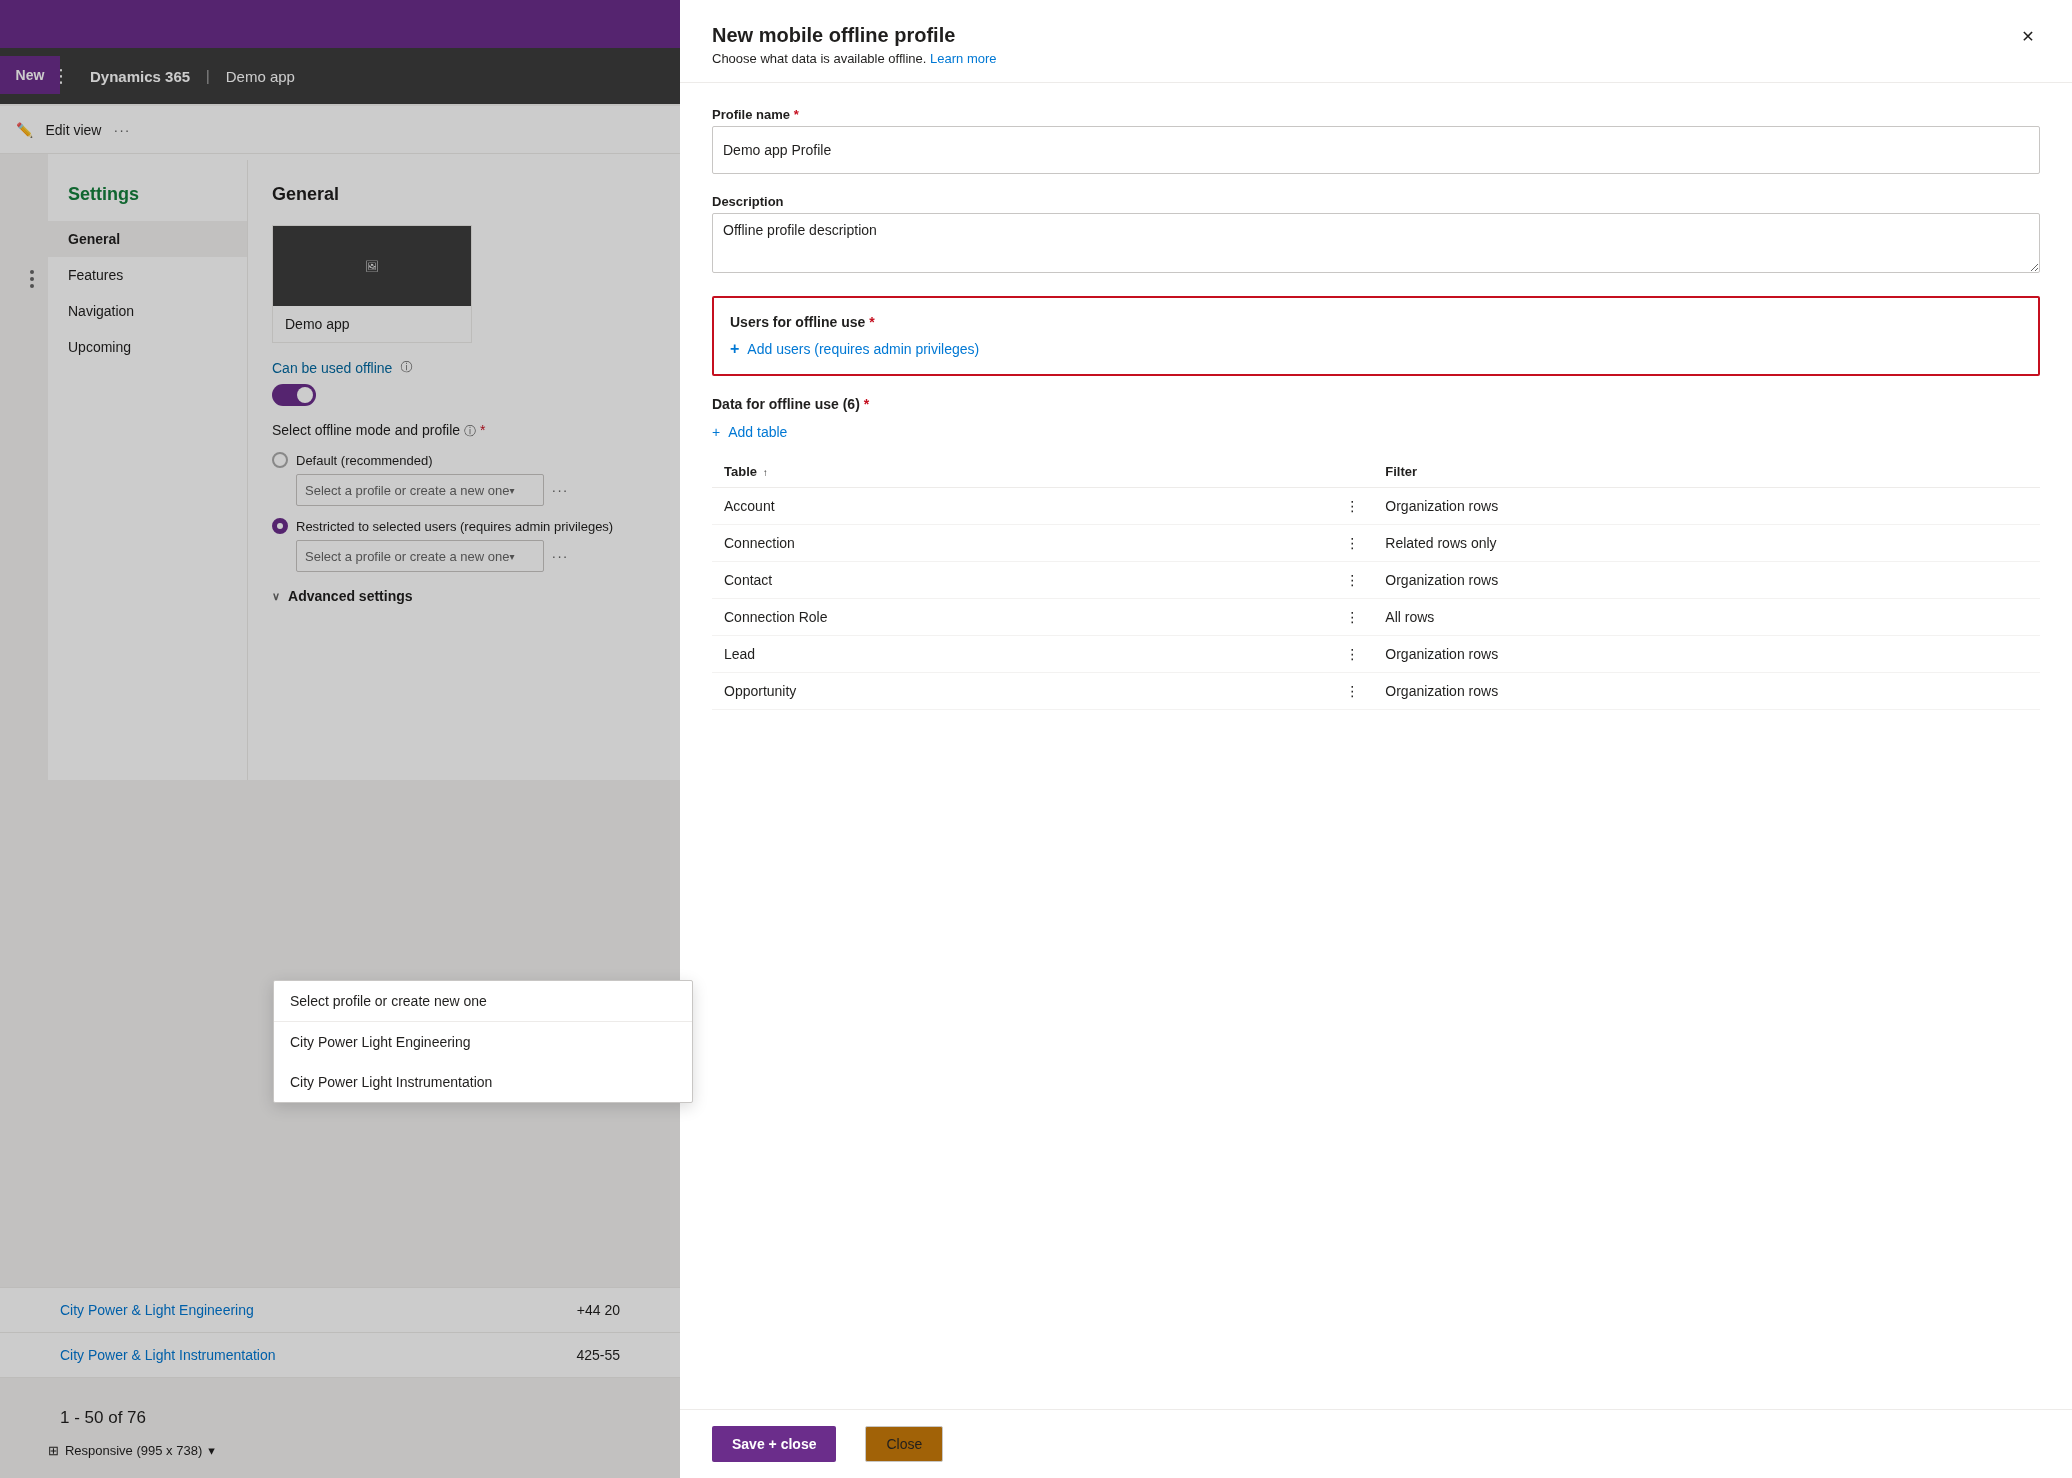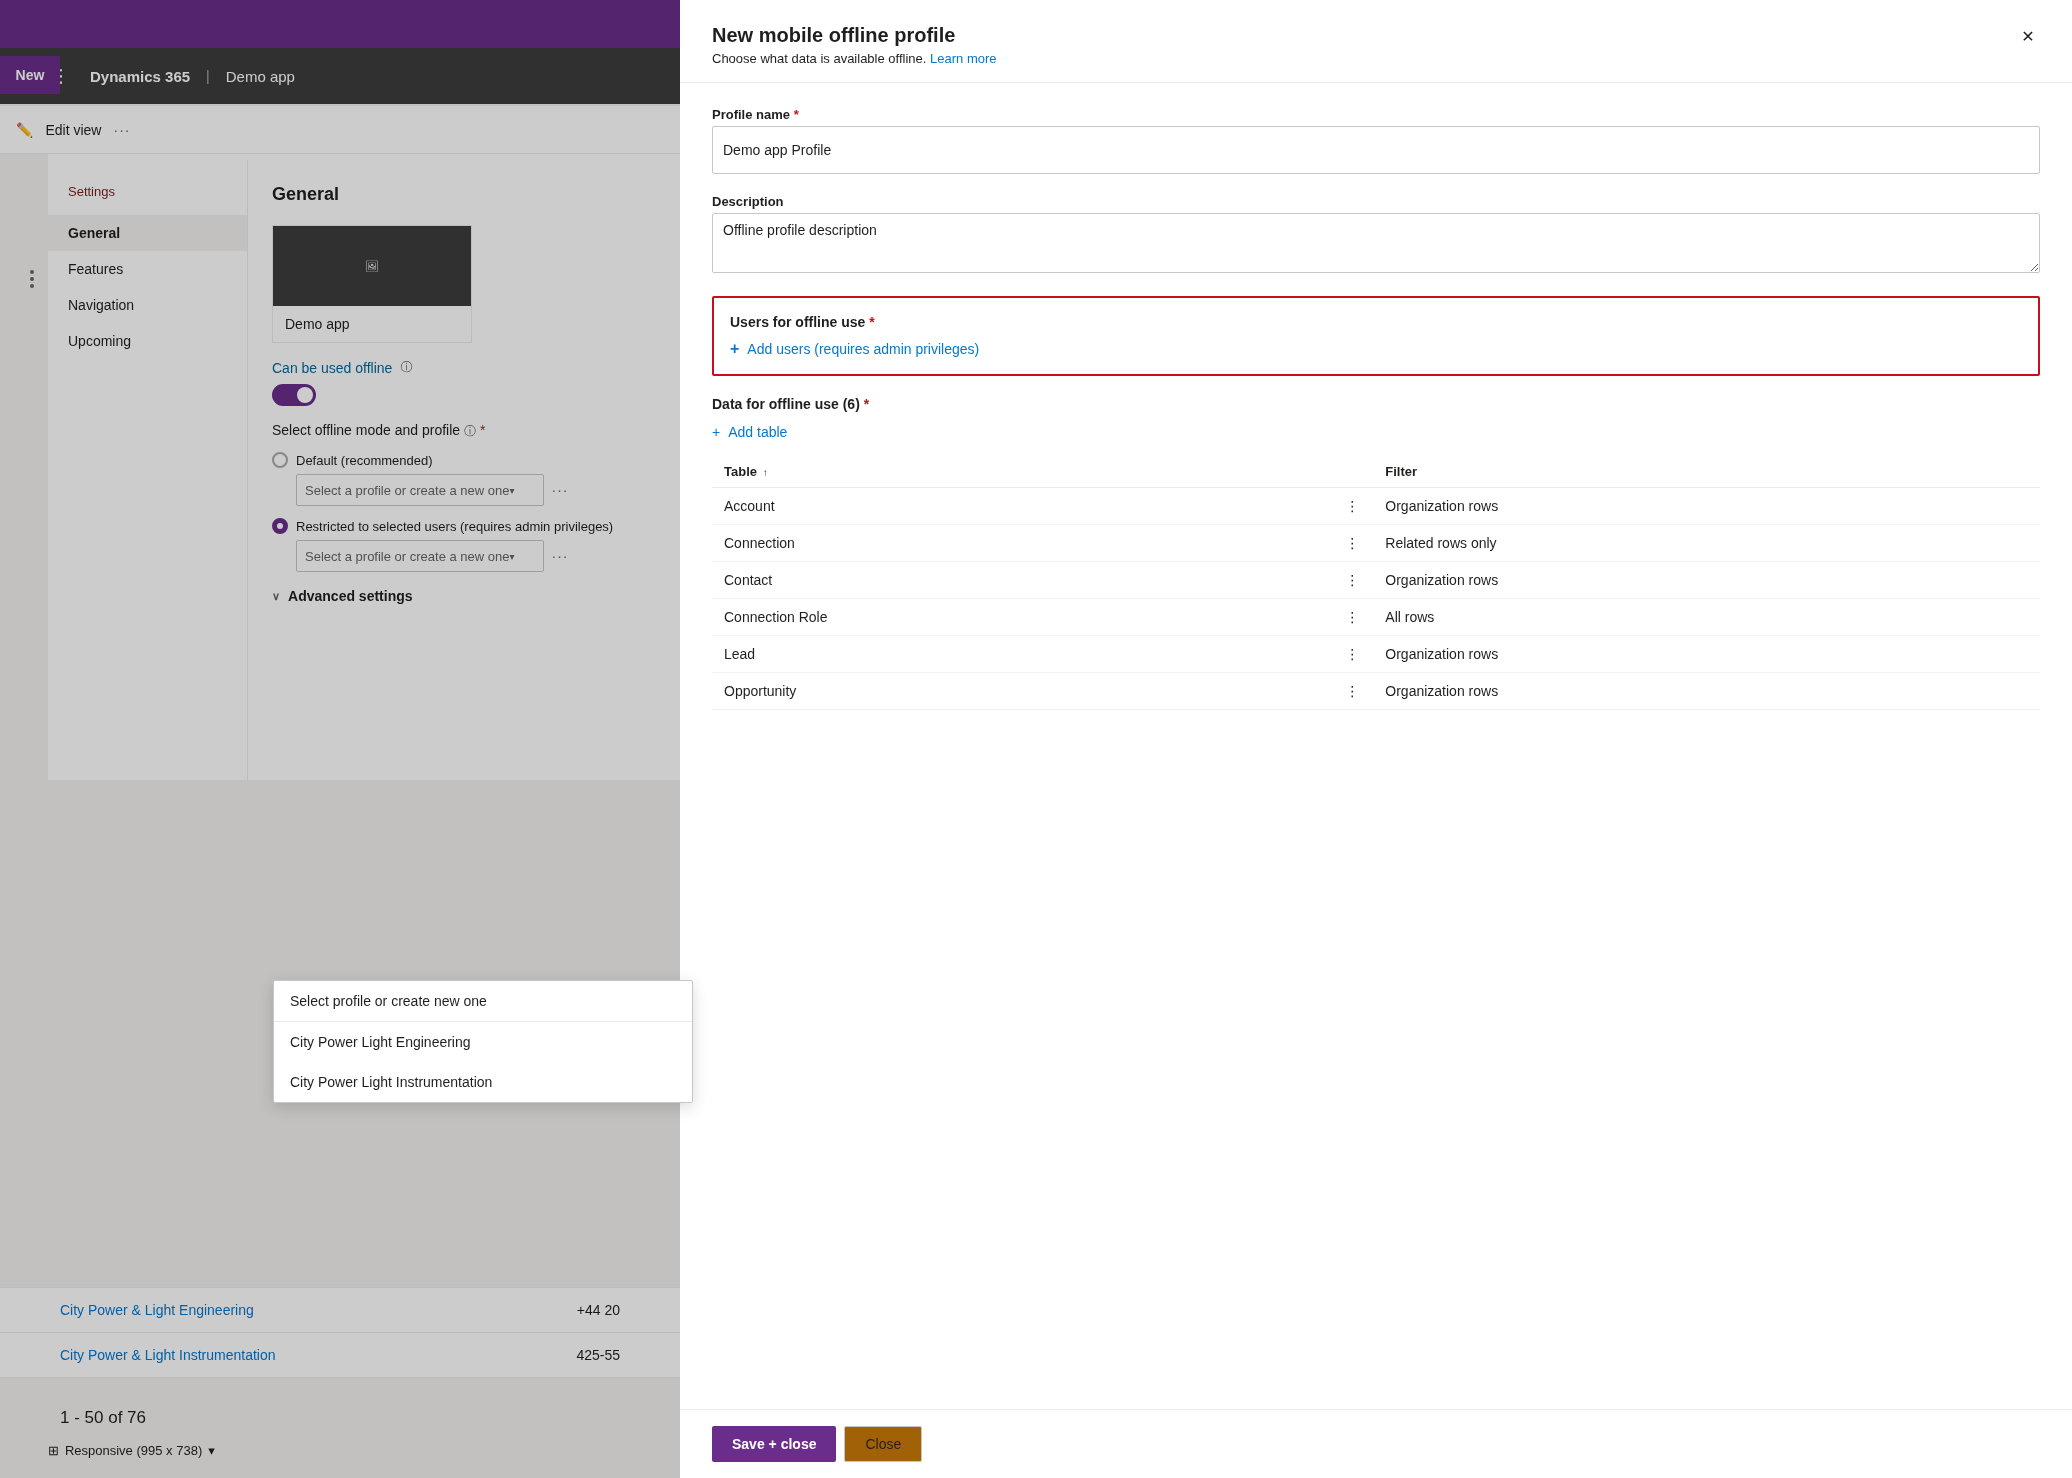--- a/index.html
+++ b/index.html
@@ -36,21 +36,21 @@
 
     
     .settings-panel {
       position: absolute; top: 160px; left: 48px; width: 680px; height: 620px;
       background: #fff; display: flex;
     }
     .settings-sidebar {
       width: 200px; padding: 24px 0; border-right: 1px solid #edebe9;
     }
     .settings-sidebar .sidebar-title {
-      font-size: 13px; font-weight: 400; color: #7f1d1d; padding: 0 20px 16px;
+      font-size: 18px; font-weight: 700; color: #15803d; padding: 0 20px 16px;
     }
     .settings-sidebar .sidebar-item {
       padding: 10px 20px; cursor: pointer; color: #201f1e; font-size: 14px;
     }
     .settings-sidebar .sidebar-item.active { background: #f3f2f1; font-weight: 600; }
 
     
     .settings-main {
       flex: 1; padding: 24px;
     }
@@ -237,21 +237,21 @@
       padding: 10px 12px; font-size: 14px; color: #201f1e;
       border-bottom: 1px solid #f3f2f1;
     }
     .sort-arrow { font-size: 10px; color: #201f1e; margin-left: 2px; }
     .table-menu { color: #666; cursor: pointer; font-size: 16px; letter-spacing: 1px; }
     .filter-text { color: #201f1e; font-size: 14px; }
 
     
     .panel-footer {
       padding: 16px 32px; border-top: 1px solid #edebe9;
-      display: flex; align-items: center; gap: 8px;
+      display: flex; align-items: center; gap: 29px;
     }
     .btn-save {
       height: 36px; padding: 0 20px; background: #6b2d8b; color: #fff;
       border: none; border-radius: 2px; font-size: 14px; font-weight: 600;
       cursor: pointer; font-family: inherit;
     }
     .btn-close {
       height: 36px; padding: 0 20px; background: #a16207; color: #201f1e;
       border: 1px solid #c8c6c4; border-radius: 2px; font-size: 14px;
       cursor: pointer; font-family: inherit;

